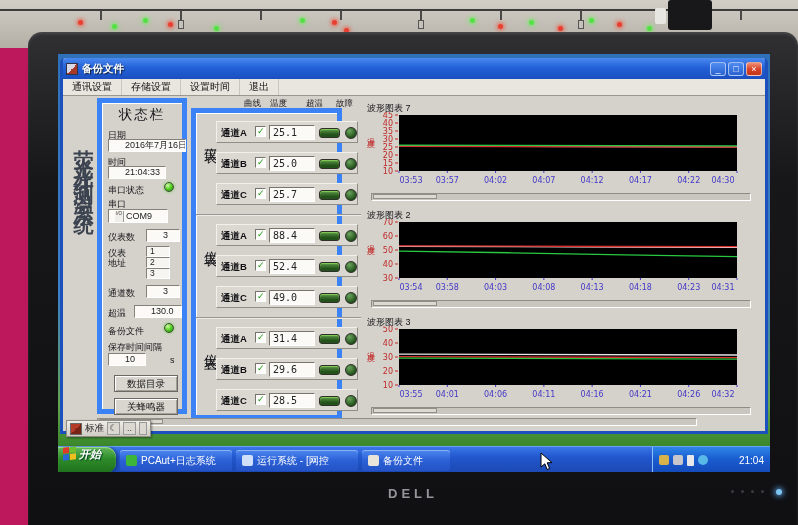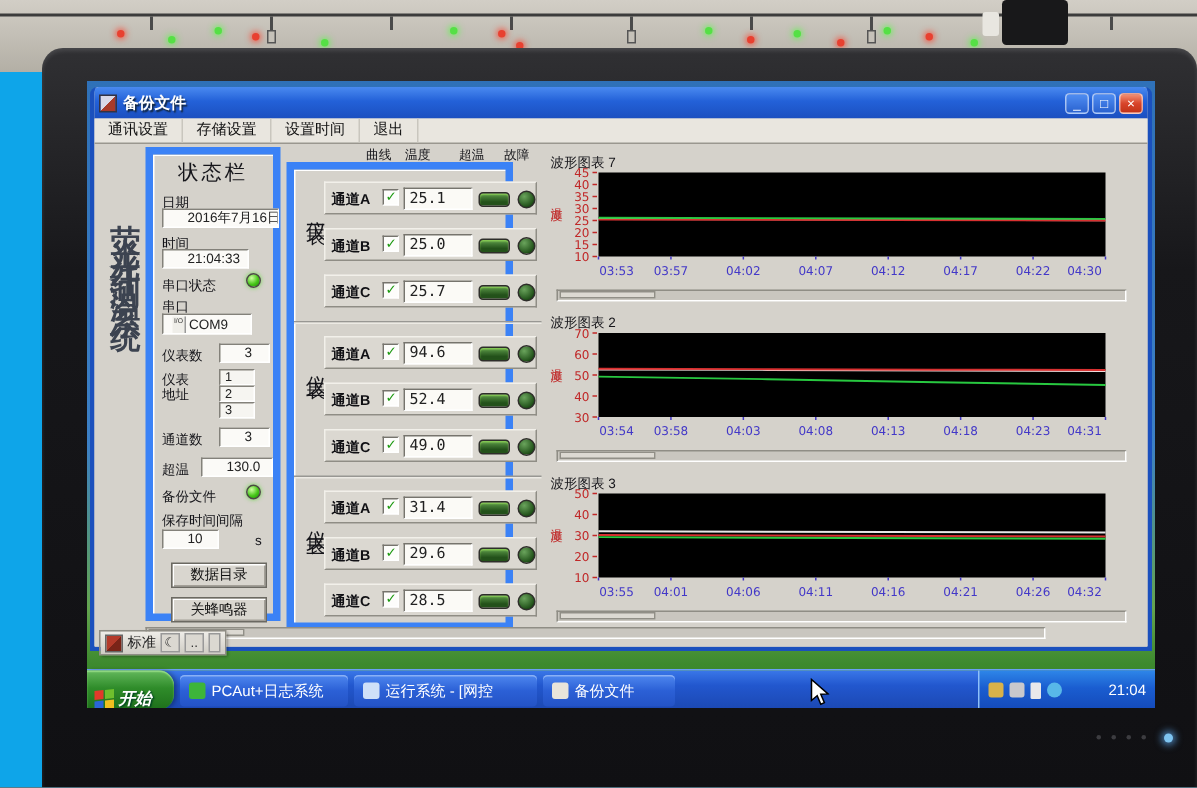--- a/index.html
+++ b/index.html
@@ -1,17 +1,17 @@
 <!DOCTYPE html>
 <html><head>
 <meta charset="utf-8">
 <style>
 *{margin:0;padding:0;box-sizing:border-box}
 body{background:#0c0c0c;font-family:"Liberation Sans","DejaVu Sans",sans-serif}
-.photo{position:relative;width:798px;height:525px;background:#0ea5e9;overflow:hidden}
+.photo{position:relative;width:798px;height:525px;background:#be185d;overflow:hidden}
 
 .wall{position:absolute;left:0;top:0;width:798px;height:48px;background:linear-gradient(#d2cec6,#b3afa5)}
 .busline{position:absolute;left:0;top:9px;width:100%;height:2px;background:#3c3c3c}
 .stub{position:absolute;top:11px;width:2px;height:9px;background:#4a4a4a}
 .sym{position:absolute;top:20px;width:6px;height:9px;border:1px solid #555;background:#c6c2b9}
 .wled{position:absolute;width:5px;height:5px;border-radius:50%}
 .wled.r{background:#e84030;box-shadow:0 0 4px 1px rgba(255,60,40,.8)}
 .wled.g{background:#55e045;box-shadow:0 0 4px 1px rgba(80,255,60,.7)}
 .wdevice{position:absolute;left:668px;top:0;width:44px;height:30px;background:#18181a;border-radius:3px}
 .wplug{position:absolute;left:655px;top:8px;width:11px;height:16px;background:#e8e6e0;border-radius:2px}
@@ -66,21 +66,21 @@
 .chartscol{position:absolute;left:300px;top:6px;width:396px;height:324px}
 .chart{position:absolute;left:0;width:396px;height:104px}
 .ctitle{position:absolute;left:4px;top:0;font-size:9px;color:#15151a}
 .cylabel{position:absolute;left:1px;top:30px;writing-mode:vertical-rl;font-size:8px;color:#c02828;letter-spacing:1px}
 .csvg{position:absolute;left:8px;top:10px;width:380px;height:78px;font-family:"DejaVu Sans","Liberation Sans",sans-serif}
 .csb{position:absolute;left:8px;top:91px;width:380px;height:8px;background:#c9c6bf;border:1px solid;border-color:#8f8d85 #fff #fff #8f8d85}
 .csb-thumb{position:absolute;left:1px;top:0;width:64px;height:5px;background:#dcd9d2;border:1px solid #918f87}
 .longsb{position:absolute;left:34px;top:322px;width:600px;height:8px;background:#c9c6bf;border:1px solid;border-color:#8f8d85 #fff #fff #8f8d85}
 
 .taskbar{position:absolute;left:0;bottom:0;width:712px;height:26px;background:linear-gradient(#3a77e8,#2257ce 40%,#1c49b4);border-top:1px solid #6aa0f4}
-.startbtn{position:absolute;left:0;top:0;height:26px;width:58px;background:linear-gradient(#63b85c,#2f8c2a 45%,#1e701b);border-radius:0 10px 10px 0;color:#fff;font-size:11px;font-weight:bold;font-style:italic;display:flex;align-items:flex-end;gap:3px;padding:0 8px 0 5px;text-shadow:1px 1px 1px #042;box-shadow:inset 0 1px 1px #9d8,2px 0 3px rgba(0,0,0,.3)}
+.startbtn{position:absolute;left:0;top:0;height:26px;width:58px;background:linear-gradient(#63b85c,#2f8c2a 45%,#1e701b);border-radius:0 10px 10px 0;color:#fff;font-size:11px;font-weight:bold;font-style:italic;display:flex;align-items:flex-start;gap:3px;padding:0 8px 0 5px;text-shadow:1px 1px 1px #042;box-shadow:inset 0 1px 1px #9d8,2px 0 3px rgba(0,0,0,.3)}
 .flag{width:13px;height:13px;display:grid;grid-template-columns:6px 6px;grid-template-rows:6px 6px;gap:1px;transform:skewY(-6deg);flex:none}
 .flag i:nth-child(1){background:#e23a2a}.flag i:nth-child(2){background:#6fbf2d}
 .flag i:nth-child(3){background:#2a66d8}.flag i:nth-child(4){background:#f0c020}
 .task{position:absolute;top:3px;height:21px;background:linear-gradient(#4e87ef,#2b60d6 50%,#2453c6);border-radius:3px;color:#fff;font-size:10px;display:flex;align-items:center;gap:4px;padding:0 6px;box-shadow:inset 0 1px 0 #8ab0f5;overflow:hidden;white-space:nowrap}
 .ticon{width:11px;height:11px;border-radius:2px;flex:none}
 .tray{position:absolute;right:0;top:0;height:26px;width:118px;background:linear-gradient(#2e86e8,#1a5dd0 45%,#144aba);border-left:1px solid #8ec0f8;display:flex;align-items:center;gap:4px;padding:0 6px}
 .trayicon{width:10px;height:10px;flex:none}
 .traytime{color:#fff;font-size:10px;margin-left:auto}
 .imebar{position:absolute;left:8px;top:366px;height:17px;background:linear-gradient(#efede8,#cfccc4);border:1px solid #8f8d85;display:flex;align-items:center;gap:3px;padding:0 3px;box-shadow:1px 1px 2px rgba(0,0,0,.4);z-index:5}
 .imeicon{width:12px;height:12px;background:linear-gradient(135deg,#b43a2a 50%,#7a2418 50%);border:1px solid #666;flex:none}
@@ -224,21 +224,21 @@
               </div>
             </div>
 
             <div class="igroup sep" style="top:103px;height:103px">
               <div class="iname">仪表二</div>
               <div class="crow" style="top:8px">
                 <span class="clbl">通道A</span>
                 <span class="chk">
                     <i>✓</i>
                   </span>
-                <span class="tbox">94.6</span>
+                <span class="tbox">88.4</span>
                 <span class="pill"></span>
                 <span class="rled"></span>
               </div>
               <div class="crow" style="top:39px">
                 <span class="clbl">通道B</span>
                 <span class="chk">
                     <i>✓</i>
                   </span>
                 <span class="tbox">52.4</span>
                 <span class="pill"></span>
@@ -458,20 +458,21 @@
         </div>
       </div>
 
       <div class="cursor">
         <svg width="13" height="19">
             <polygon points="1,1 1,15 4.8,11.8 7.2,17.5 9.6,16.4 7.2,10.8 12,10.6" fill="#ffffff" stroke="#000000"></polygon>
           </svg>
       </div>
     </div>
 
+    <div class="delllogo">DELL</div>
     <div class="bezelbtns">
       <span class="bdot"></span>
         <span class="bdot"></span>
         <span class="bdot"></span>
         <span class="bdot"></span>
     </div>
     <div class="pwr"></div>
   </div>
 </div>
 

